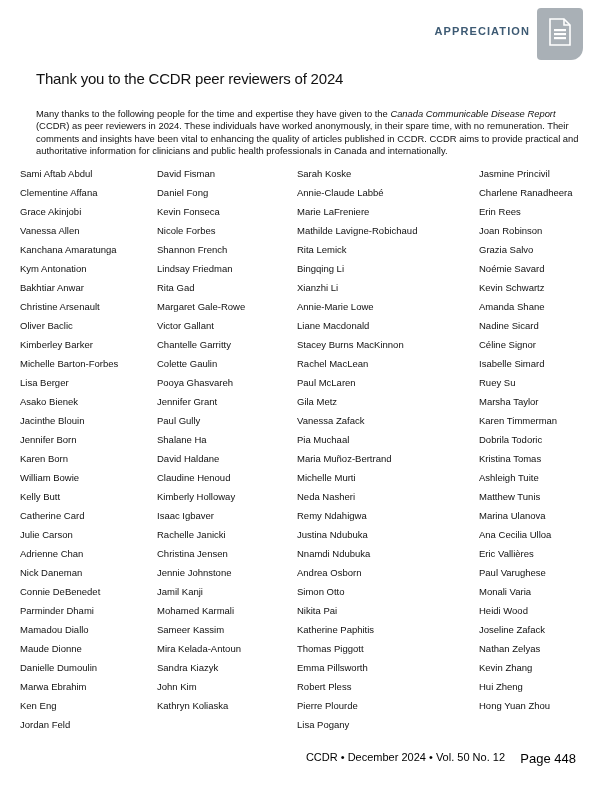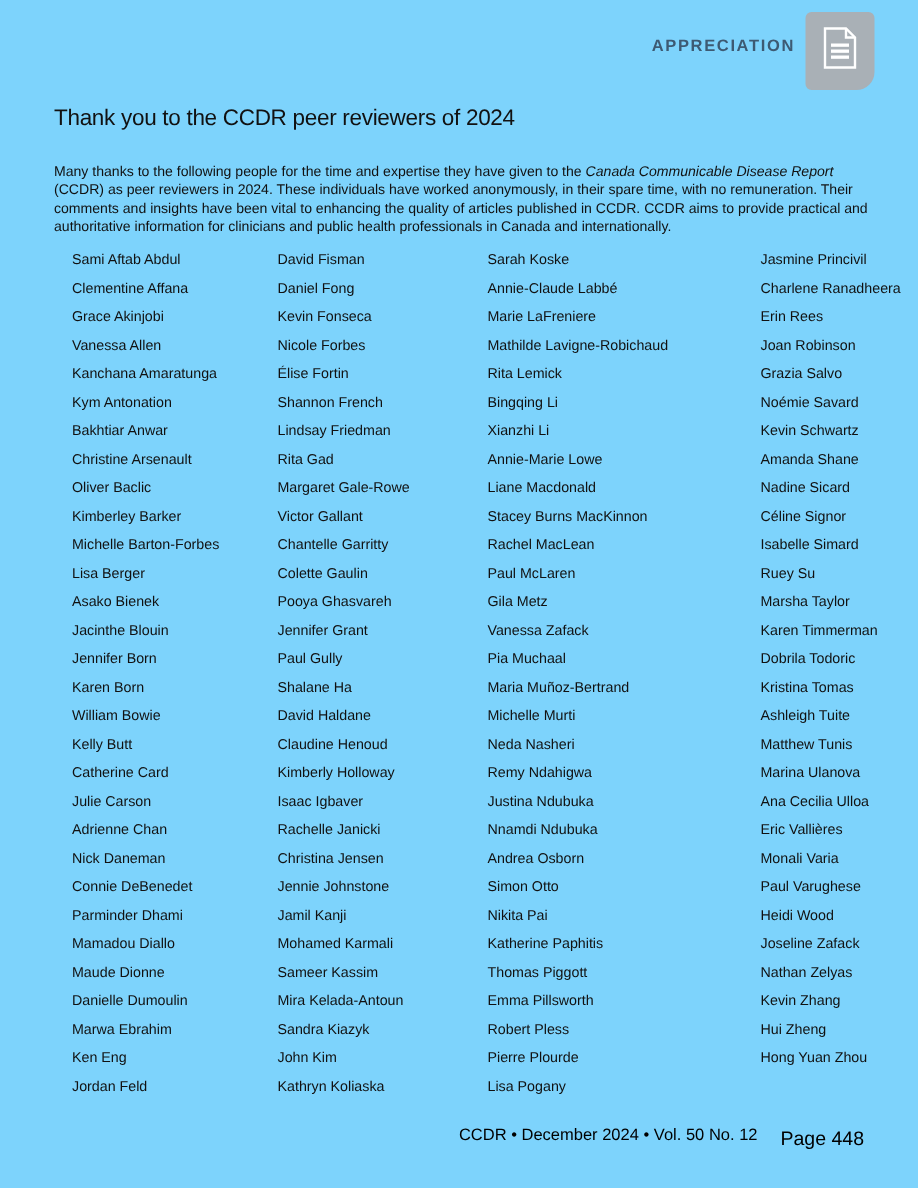--- a/index.html
+++ b/index.html
@@ -3,21 +3,21 @@
 <meta charset="utf-8">
 <style>
   * { margin: 0; padding: 0; box-sizing: border-box; }
   html, body { background: #e8e8e8; }
   body { font-family: "Liberation Sans", sans-serif; }
   .page {
     position: relative;
     width: 612px;
     height: 792px;
     margin: 0 auto;
-    background: #7dd3fc;
+    background: #ffffff;
     overflow: hidden;
   }
   
   .category-label {
     position: absolute;
     top: 25px;
     right: 82px;
     font-size: 11px;
     font-weight: bold;
     letter-spacing: 1.1px;
@@ -54,21 +54,21 @@
     width: 545px;
     font-size: 9.4px;
     line-height: 12.4px;
     color: #111111;
   }
   .intro em { font-style: italic; }
   
   .names {
     position: absolute;
     top: 164px;
-    left: 48px;
+    left: 20px;
     right: 30px;
     display: flex;
   }
   .col { flex: 0 0 auto; }
   .col-1 { width: 137px; }
   .col-2 { width: 140px; }
   .col-3 { width: 138px; }
   .col-4 { width: 130px; margin-left: 44px; }
   .name {
     height: 19px;
@@ -147,21 +147,20 @@
         <div class="name">Danielle Dumoulin</div>
         <div class="name">Marwa Ebrahim</div>
         <div class="name">Ken Eng</div>
         <div class="name">Jordan Feld</div>
       </div>
     <div class="col col-2">
         <div class="name">David Fisman</div>
         <div class="name">Daniel Fong</div>
         <div class="name">Kevin Fonseca</div>
         <div class="name">Nicole Forbes</div>
-        <div class="name">Élise Fortin</div>
         <div class="name">Shannon French</div>
         <div class="name">Lindsay Friedman</div>
         <div class="name">Rita Gad</div>
         <div class="name">Margaret Gale-Rowe</div>
         <div class="name">Victor Gallant</div>
         <div class="name">Chantelle Garritty</div>
         <div class="name">Colette Gaulin</div>
         <div class="name">Pooya Ghasvareh</div>
         <div class="name">Jennifer Grant</div>
         <div class="name">Paul Gully</div>
@@ -228,22 +227,22 @@
         <div class="name">Ruey Su</div>
         <div class="name">Marsha Taylor</div>
         <div class="name">Karen Timmerman</div>
         <div class="name">Dobrila Todoric</div>
         <div class="name">Kristina Tomas</div>
         <div class="name">Ashleigh Tuite</div>
         <div class="name">Matthew Tunis</div>
         <div class="name">Marina Ulanova</div>
         <div class="name">Ana Cecilia Ulloa</div>
         <div class="name">Eric Vallières</div>
+        <div class="name">Paul Varughese</div>
         <div class="name">Monali Varia</div>
-        <div class="name">Paul Varughese</div>
         <div class="name">Heidi Wood</div>
         <div class="name">Joseline Zafack</div>
         <div class="name">Nathan Zelyas</div>
         <div class="name">Kevin Zhang</div>
         <div class="name">Hui Zheng</div>
         <div class="name">Hong Yuan Zhou</div>
       </div>
   </div>
 
   <div class="footer-journal">CCDR • December 2024 • Vol. 50 No. 12</div>

